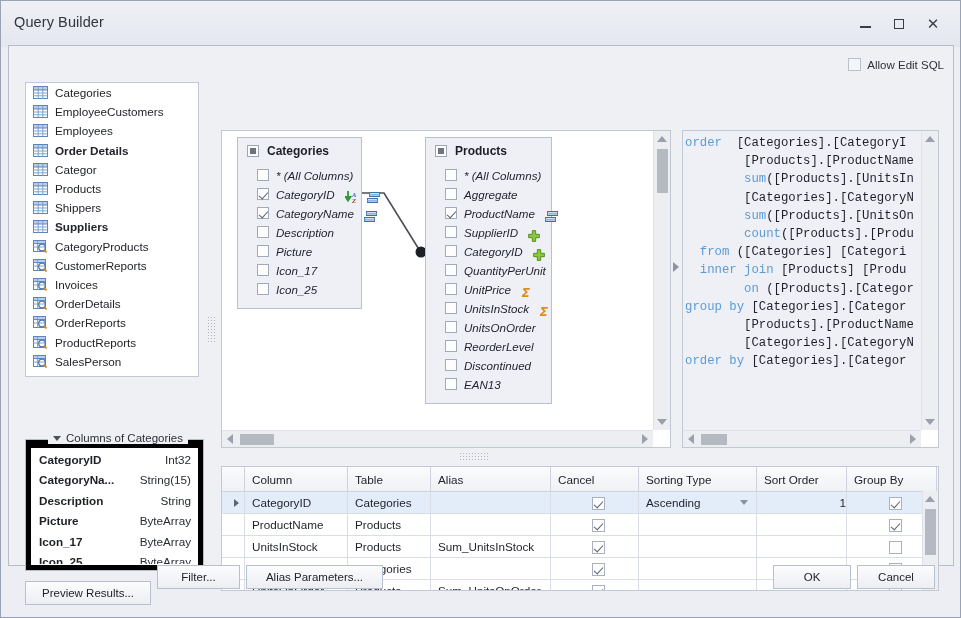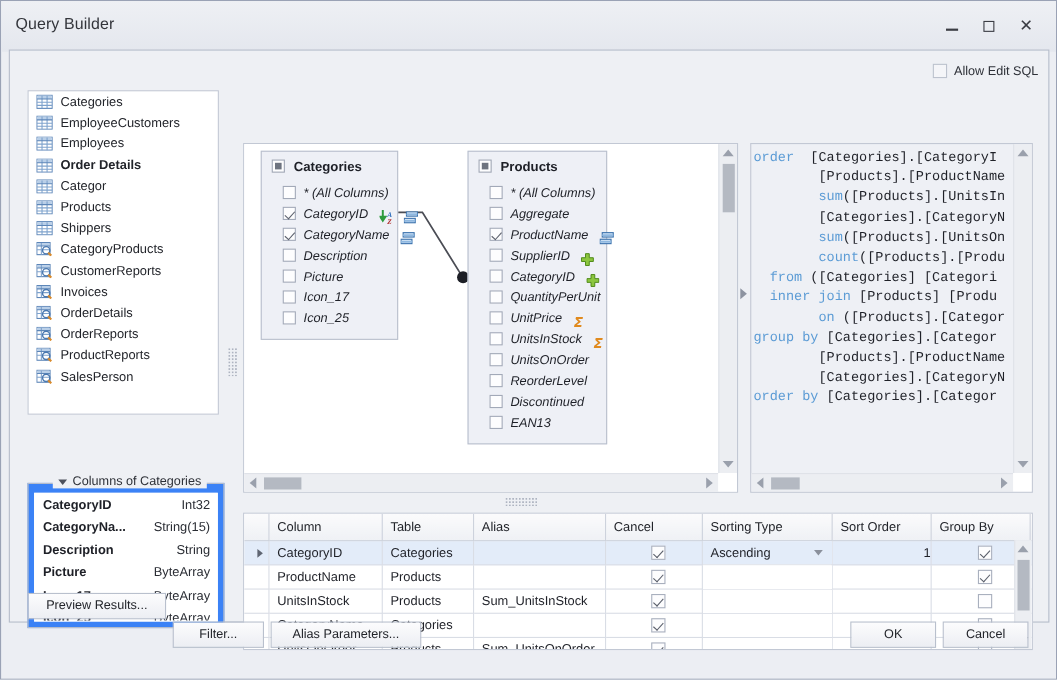--- a/index.html
+++ b/index.html
@@ -89,21 +89,21 @@
   }
   .tbl-item.bold { font-weight: bold; text-align: center; }
   .ico { width: 15px; height: 13px; flex: 0 0 15px; position: relative; }
 
   
   #cols-group {
     position: absolute; left: 16px; top: 393px;
     width: 179px; height: 132px;
     border: 1px solid #b6bdca;
     box-sizing: border-box;
-    background: #3b82f6;
+    background: #000000;
   }
   #cols-caption {
     position: absolute; left: 22px; top: -8px;
     background: #eef0f4;
     padding: 0 5px;
     font-size: 11.5px; color: #2e3138;
     display: flex; align-items: center; gap: 5px;
   }
   .tri-down {
     width: 0; height: 0;
@@ -348,21 +348,21 @@
     position: absolute;
     height: 24px;
     background: linear-gradient(#fcfcfd, #eceef3);
     border: 1px solid #b9c0cd;
     box-sizing: border-box;
     font-size: 11.5px;
     color: #22242a;
     display: flex; align-items: center; justify-content: center;
     font-family: "Liberation Sans", sans-serif;
   }
-  #btn-preview { left: 24px;  top: 538px; width: 126px; }
+  #btn-preview { left: 24px;  top: 580px; width: 126px; }
   #btn-filter  { left: 156px; top: 564px; width: 83px; }
   #btn-params  { left: 245px; top: 564px; width: 137px; }
   #btn-ok      { left: 772px; top: 564px; width: 78px; }
   #btn-cancel  { left: 856px; top: 564px; width: 78px; }
 
   .grid-sb-v {
     position: absolute; right: 0; top: 24px; bottom: 0;
     width: 16px; background: #eceef2;
     border-left: 1px solid #dfe2e8;
     box-sizing: border-box;
@@ -471,20 +471,32 @@
             <span class="ico"><svg width="15" height="13" viewBox="0 0 15 13">
                 <rect x="0.5" y="0.5" width="14" height="12" fill="#ffffff" stroke="#5d86b8"></rect>
                 <rect x="1" y="1" width="13" height="3" fill="#b9cfe8"></rect>
                 <line x1="5.2" y1="1" x2="5.2" y2="12.5" stroke="#7fa3cd"></line>
                 <line x1="9.8" y1="1" x2="9.8" y2="12.5" stroke="#7fa3cd"></line>
                 <line x1="0.5" y1="4" x2="14.5" y2="4" stroke="#5d86b8"></line>
                 <line x1="0.5" y1="7" x2="14.5" y2="7" stroke="#7fa3cd"></line>
                 <line x1="0.5" y1="9.8" x2="14.5" y2="9.8" stroke="#7fa3cd"></line>
               </svg></span>
             <span>Shippers</span>
+          </div>
+          <div class="tbl-item bold">
+            <span class="ico"><svg width="15" height="13" viewBox="0 0 15 13">
+                <rect x="0.5" y="0.5" width="14" height="12" fill="#ffffff" stroke="#5d86b8"></rect>
+                <rect x="1" y="1" width="13" height="3" fill="#b9cfe8"></rect>
+                <line x1="5.2" y1="1" x2="5.2" y2="12.5" stroke="#7fa3cd"></line>
+                <line x1="9.8" y1="1" x2="9.8" y2="12.5" stroke="#7fa3cd"></line>
+                <line x1="0.5" y1="4" x2="14.5" y2="4" stroke="#5d86b8"></line>
+                <line x1="0.5" y1="7" x2="14.5" y2="7" stroke="#7fa3cd"></line>
+                <line x1="0.5" y1="9.8" x2="14.5" y2="9.8" stroke="#7fa3cd"></line>
+              </svg></span>
+            <span>Suppliers</span>
           </div>
           <div class="tbl-item">
             <span class="ico"><svg width="15" height="13" viewBox="0 0 15 13">
                 <rect x="0.5" y="0.5" width="12" height="11" fill="#ffffff" stroke="#5d86b8"></rect>
                 <rect x="1" y="1" width="11" height="2.6" fill="#b9cfe8"></rect>
                 <line x1="4.6" y1="1" x2="4.6" y2="11.5" stroke="#7fa3cd"></line>
                 <line x1="0.5" y1="3.6" x2="12.5" y2="3.6" stroke="#5d86b8"></line>
                 <line x1="0.5" y1="7" x2="12.5" y2="7" stroke="#7fa3cd"></line>
                 <circle cx="9" cy="7.5" r="3.3" fill="none" stroke="#4a78b0" stroke-width="1.3"></circle>
                 <line x1="10.8" y1="9.8" x2="13.6" y2="12.4" stroke="#d98a2b" stroke-width="2"></line>

